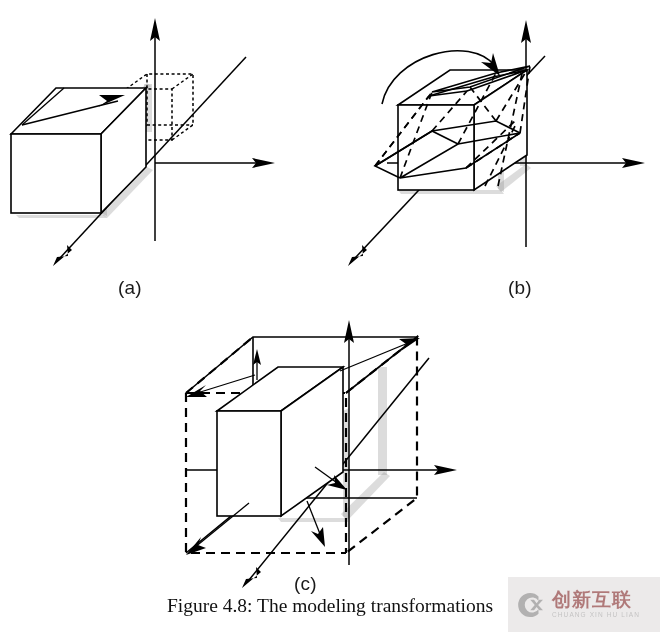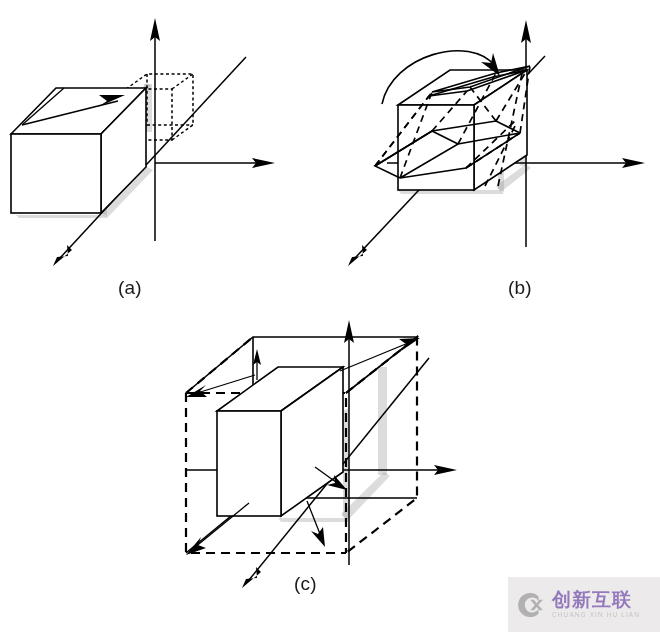--- a/index.html
+++ b/index.html
@@ -117,21 +117,21 @@
   #watermark .wm-mark {
     width: 30px; height: 30px;
     flex: none;
     opacity: 0.62;
   }
   #watermark .wm-text { line-height: 1; opacity: 0.55; }
   #watermark .wm-cn {
     font-family: "DejaVu Sans", sans-serif;
     font-size: 19px;
     font-weight: bold;
-    color: #4c1d95;
+    color: #7f1d1d;
     letter-spacing: 1px;
   }
   #watermark .wm-py {
     font-family: "Liberation Sans", sans-serif;
     font-size: 6.5px;
     color: #a3a3a3;
     letter-spacing: 1.1px;
     margin-top: 3px;
   }
 </style>
@@ -297,20 +297,21 @@
 
       <line class="stroke-thin" x1="157" y1="196" x2="172" y2="234"></line>
       <polygon class="arrowhead" points="175,242 173,222 168,229 161,226"></polygon>
     </g>
   </svg>
 
   <div class="panel-label" id="label-a">(a)</div>
   <div class="panel-label" id="label-b">(b)</div>
   <div class="panel-label" id="label-c">(c)</div>
 
+  <div id="caption">Figure 4.8: The modeling transformations</div>
 
   <div id="watermark">
     <svg class="wm-mark" viewBox="0 0 40 40">
       <path d="M30 8.5 A16 16 0 1 0 30 31.5 L30 25.5 A10 10 0 1 1 30 14.5 Z" fill="#8f8f8f"></path>
       <path d="M19 13 L25 20 L19 27 L24 27 L27.5 22.5 L31 27 L36 27 L29.5 20 L36 13 L31 13 L27.5 17.5 L24 13 Z" fill="#8f8f8f"></path>
     </svg>
     <div class="wm-text">
       <div class="wm-cn">创新互联</div>
       <div class="wm-py">CHUANG XIN HU LIAN</div>
     </div>

